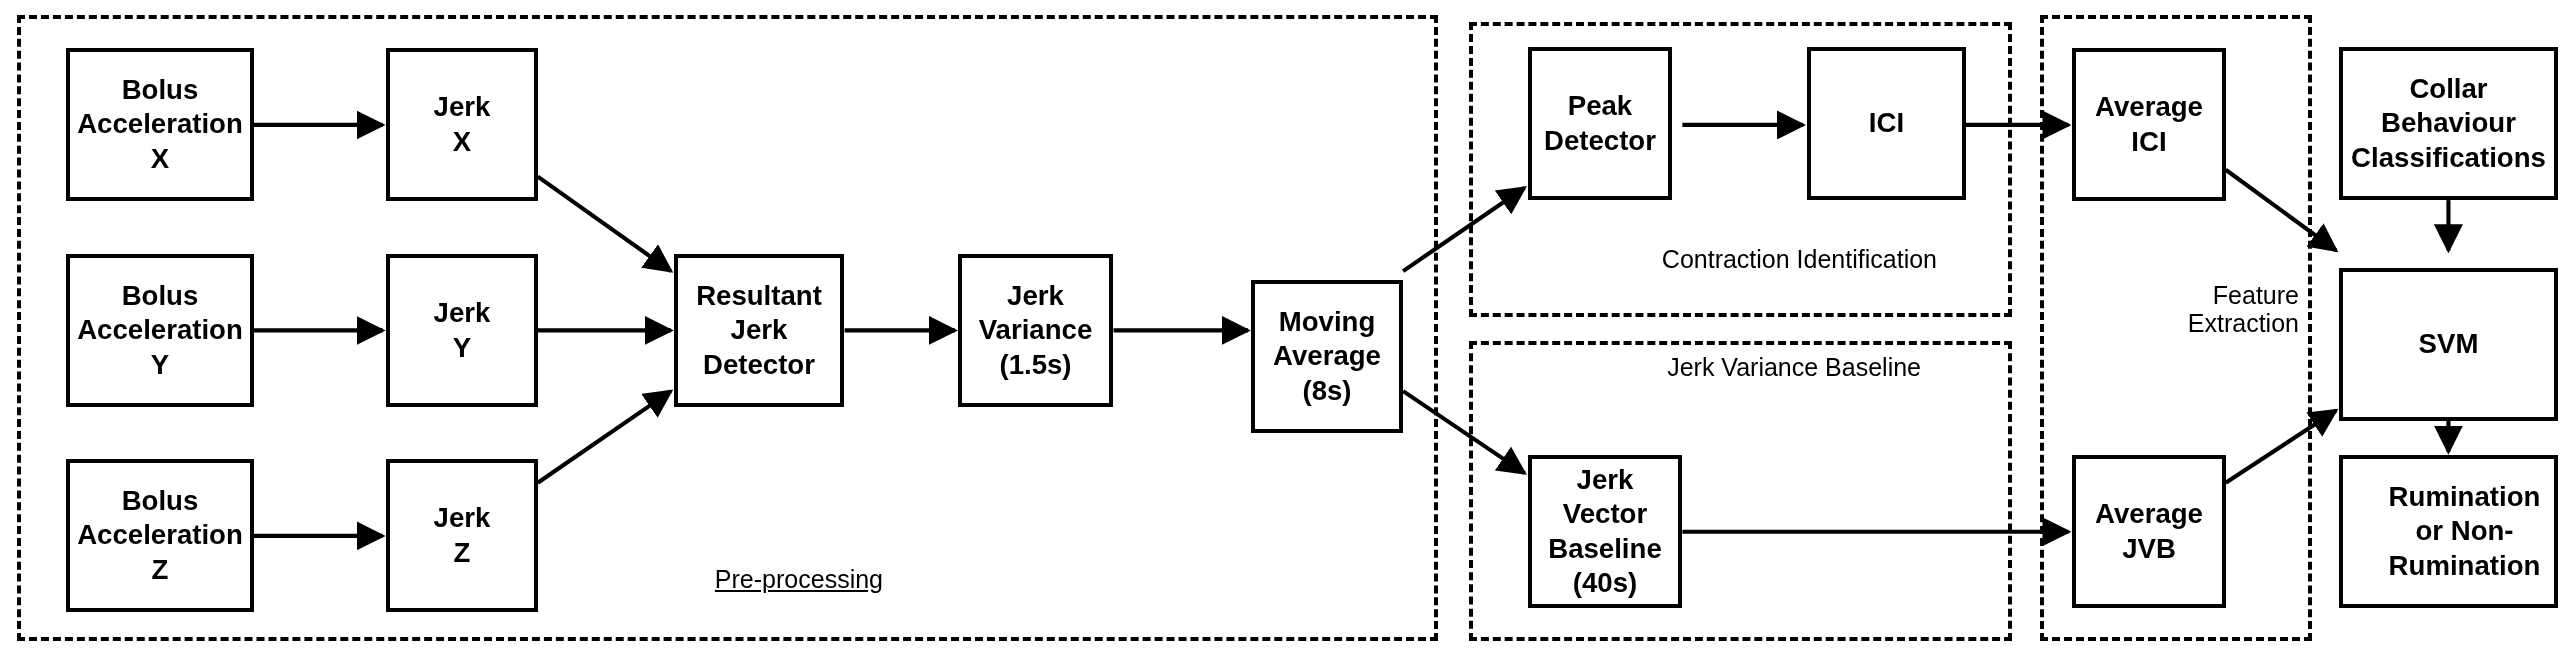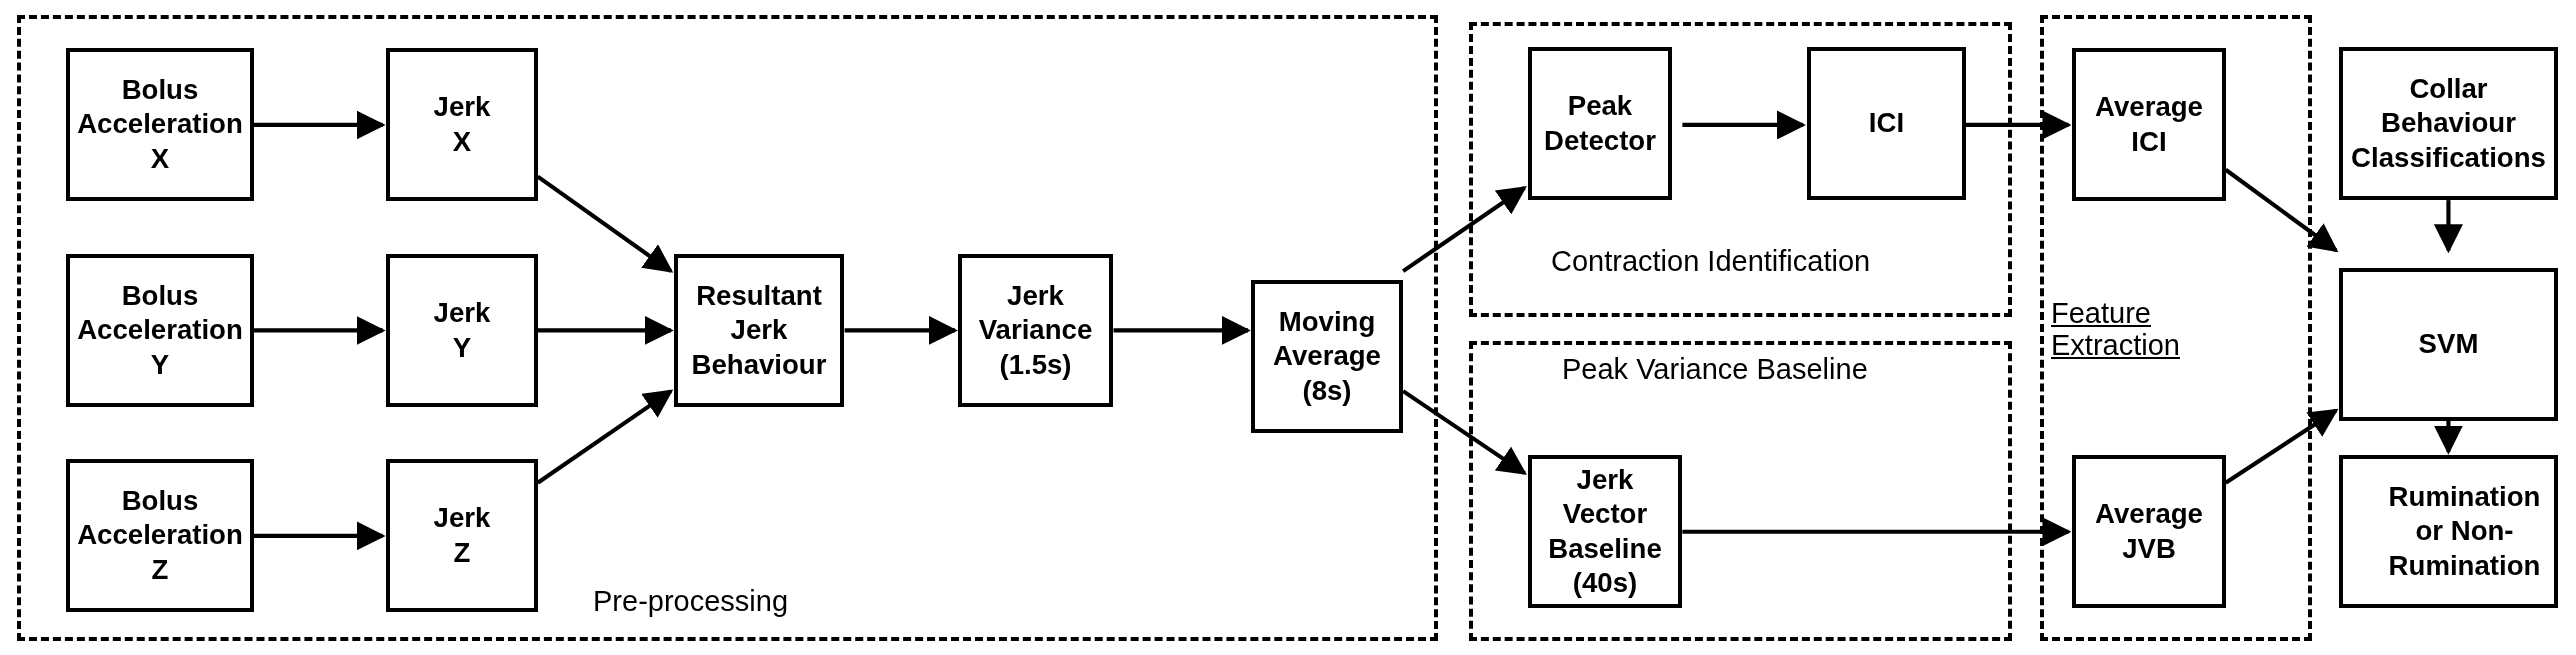--- a/index.html
+++ b/index.html
@@ -1,19 +1,19 @@
 <!DOCTYPE html>
 <html style="font-size:11px"><head>
 <meta charset="utf-8">
 <style>
   html,body{margin:0;padding:0;background:#ffffff;}
   #canvas{position:relative;width:2576px;height:656px;background:#ffffff;
           font-family:"Liberation Sans", sans-serif;overflow:hidden;}
   .group{position:absolute;border:4.1px dashed #000000;box-sizing:border-box;background:transparent;}
-  .group-label{position:absolute;font-size:29px;color:#000;font-weight:400;text-align:left;line-height:1.12;white-space:pre-line;}
+  .group-label{position:absolute;font-size:25px;color:#000;font-weight:400;text-align:right;line-height:1.12;white-space:pre-line;}
   .node{position:absolute;box-sizing:border-box;border:4.1px solid #000000;background:#ffffff;
         display:flex;align-items:center;justify-content:center;text-align:center;}
   .node-label{font-weight:bold;font-size:27.6px;line-height:1.24;color:#000000;white-space:pre-line;padding:0 4.1px;}
   svg.edges{position:absolute;left:0;top:0;width:2576px;height:656px;overflow:visible;}
 </style>
 </head>
 <body>
 
 <div id="canvas">
   <svg class="edges" xmlns="http://www.w3.org/2000/svg" viewBox="0 0 3736 951" width="2576" height="656">
@@ -37,27 +37,27 @@
         <line x1="2850" y1="181" x2="3000" y2="181" stroke="#000000" stroke-width="6" marker-end="url(#arrow)"></line>
         <line x1="2440" y1="771" x2="3000" y2="771" stroke="#000000" stroke-width="6" marker-end="url(#arrow)"></line>
         <line x1="3228" y1="246" x2="3388" y2="363" stroke="#000000" stroke-width="6" marker-end="url(#arrow)"></line>
         <line x1="3228" y1="700" x2="3388" y2="595" stroke="#000000" stroke-width="6" marker-end="url(#arrow)"></line>
         <line x1="3551" y1="290" x2="3551" y2="363" stroke="#000000" stroke-width="6" marker-end="url(#arrow)"></line>
         <line x1="3551" y1="590" x2="3551" y2="655" stroke="#000000" stroke-width="6" marker-end="url(#arrow)"></line>
       </g>
   </svg>
   <div id="group-layer">
       <div class="group" style="left: 16.5px; top: 15px; width: 1421px; height: 626px;"></div>
-      <div class="group-label" style="left: 593px; top: 585px; width: 290px;">Pre-processing</div>
+      <div class="group-label" style="left: 593px; top: 565px; width: 290px; text-decoration: underline;">Pre-processing</div>
       <div class="group" style="left: 1469px; top: 22px; width: 543px; height: 295px;"></div>
       <div class="group-label" style="left: 1551px; top: 245px; width: 386px;">Contraction Identification</div>
       <div class="group" style="left: 1469px; top: 341px; width: 543px; height: 300px;"></div>
-      <div class="group-label" style="left: 1562px; top: 353px; width: 359px;">Peak Variance Baseline</div>
+      <div class="group-label" style="left: 1562px; top: 353px; width: 359px;">Jerk Variance Baseline</div>
       <div class="group" style="left: 2040px; top: 15px; width: 272px; height: 626px;"></div>
-      <div class="group-label" style="left: 2051px; top: 297px; width: 248px; text-decoration: underline;">Feature
+      <div class="group-label" style="left: 2051px; top: 281px; width: 248px;">Feature
 Extraction</div>
     </div>
   <div id="node-layer">
       <div class="node" style="left: 66px; top: 48px; width: 188px; height: 153px;">
         <span class="node-label">Bolus
 Acceleration
 X</span>
       </div>
       <div class="node" style="left: 66px; top: 254px; width: 188px; height: 153px;">
         <span class="node-label">Bolus
@@ -77,21 +77,21 @@
         <span class="node-label">Jerk
 Y</span>
       </div>
       <div class="node" style="left: 386px; top: 459px; width: 152px; height: 153px;">
         <span class="node-label">Jerk
 Z</span>
       </div>
       <div class="node" style="left: 674px; top: 254px; width: 170px; height: 153px;">
         <span class="node-label">Resultant
 Jerk
-Behaviour</span>
+Detector</span>
       </div>
       <div class="node" style="left: 958px; top: 254px; width: 155px; height: 153px;">
         <span class="node-label">Jerk
 Variance
 (1.5s)</span>
       </div>
       <div class="node" style="left: 1251px; top: 254px; width: 152px; height: 153px; margin-top: 26px;">
         <span class="node-label">Moving
 Average
 (8s)</span>

